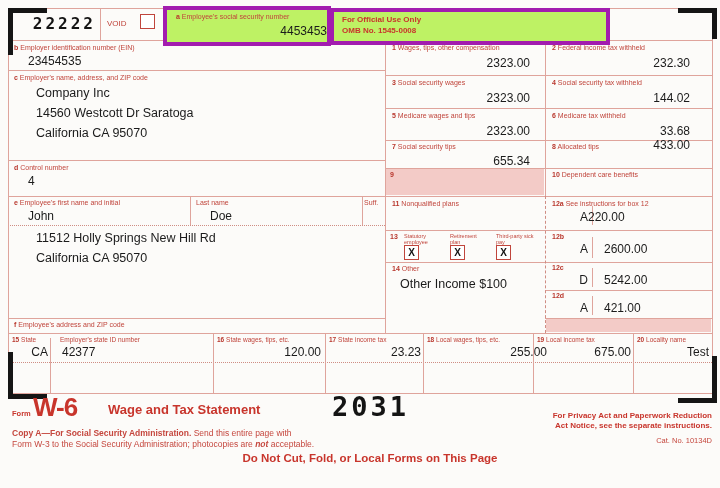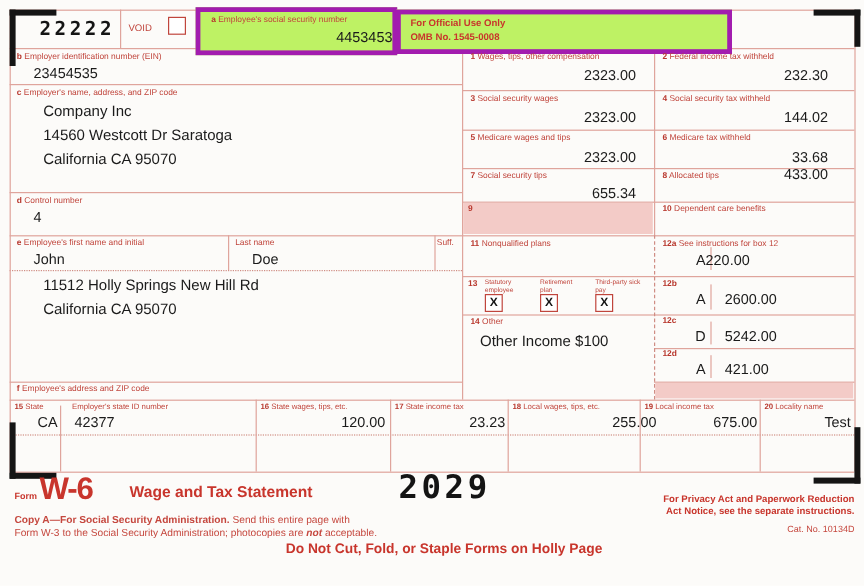--- a/index.html
+++ b/index.html
@@ -214,29 +214,29 @@
 
   <div class="lbl lbl6" style="left:537px;top:336px;"><b>19</b> <span>Local income tax</span></div>
   <div class="val cen" style="left:535px;top:345px;width:96px;">675.00</div>
 
   <div class="lbl lbl6" style="left:637px;top:336px;"><b>20</b> <span>Locality name</span></div>
   <div class="val cen" style="left:635px;top:345px;width:74px;">Test</div>
 
   <div class="boldred" style="left:12px;top:409px;font-size:7.5px;">Form</div>
   <div class="boldred" style="left:33px;top:392px;font-size:26px;letter-spacing:-1px;">W-6</div>
   <div class="boldred" style="left:108px;top:402px;font-size:13px;">Wage and Tax Statement</div>
-  <div class="val ocr" style="left:332px;top:391px;font-size:27px;letter-spacing:3px;">2029</div>
+  <div class="val ocr" style="left:332px;top:391px;font-size:27px;letter-spacing:3px;">2031</div>
 
   <div class="boldred" style="left:450px;top:411px;width:262px;text-align:right;font-size:8px;">For Privacy Act and Paperwork Reduction</div>
   <div class="boldred" style="left:450px;top:421px;width:262px;text-align:right;font-size:8px;">Act Notice, see the separate instructions.</div>
   <div class="plainred" style="left:450px;top:436px;width:262px;text-align:right;font-size:7.5px;">Cat. No. 10134D</div>
 
   <div class="plainred" style="left:12px;top:428px;font-size:8.5px;">
     <b>Copy A—For Social Security Administration.</b>
     <span>Send this entire page with</span>
   </div>
   <div class="plainred" style="left:12px;top:439px;font-size:8.5px;">
     <span>Form W-3 to the Social Security Administration; photocopies are </span><b><i>not</i></b><span> acceptable.</span>
   </div>
 
-  <div class="boldred" style="left:110px;top:452px;width:520px;text-align:center;font-size:11.5px;">Do Not Cut, Fold, or Staple Forms on Holly Page</div>
+  <div class="boldred" style="left:110px;top:452px;width:520px;text-align:center;font-size:11.5px;">Do Not Cut, Fold, or Local Forms on This Page</div>
 
 </div>
 
 </body></html>

